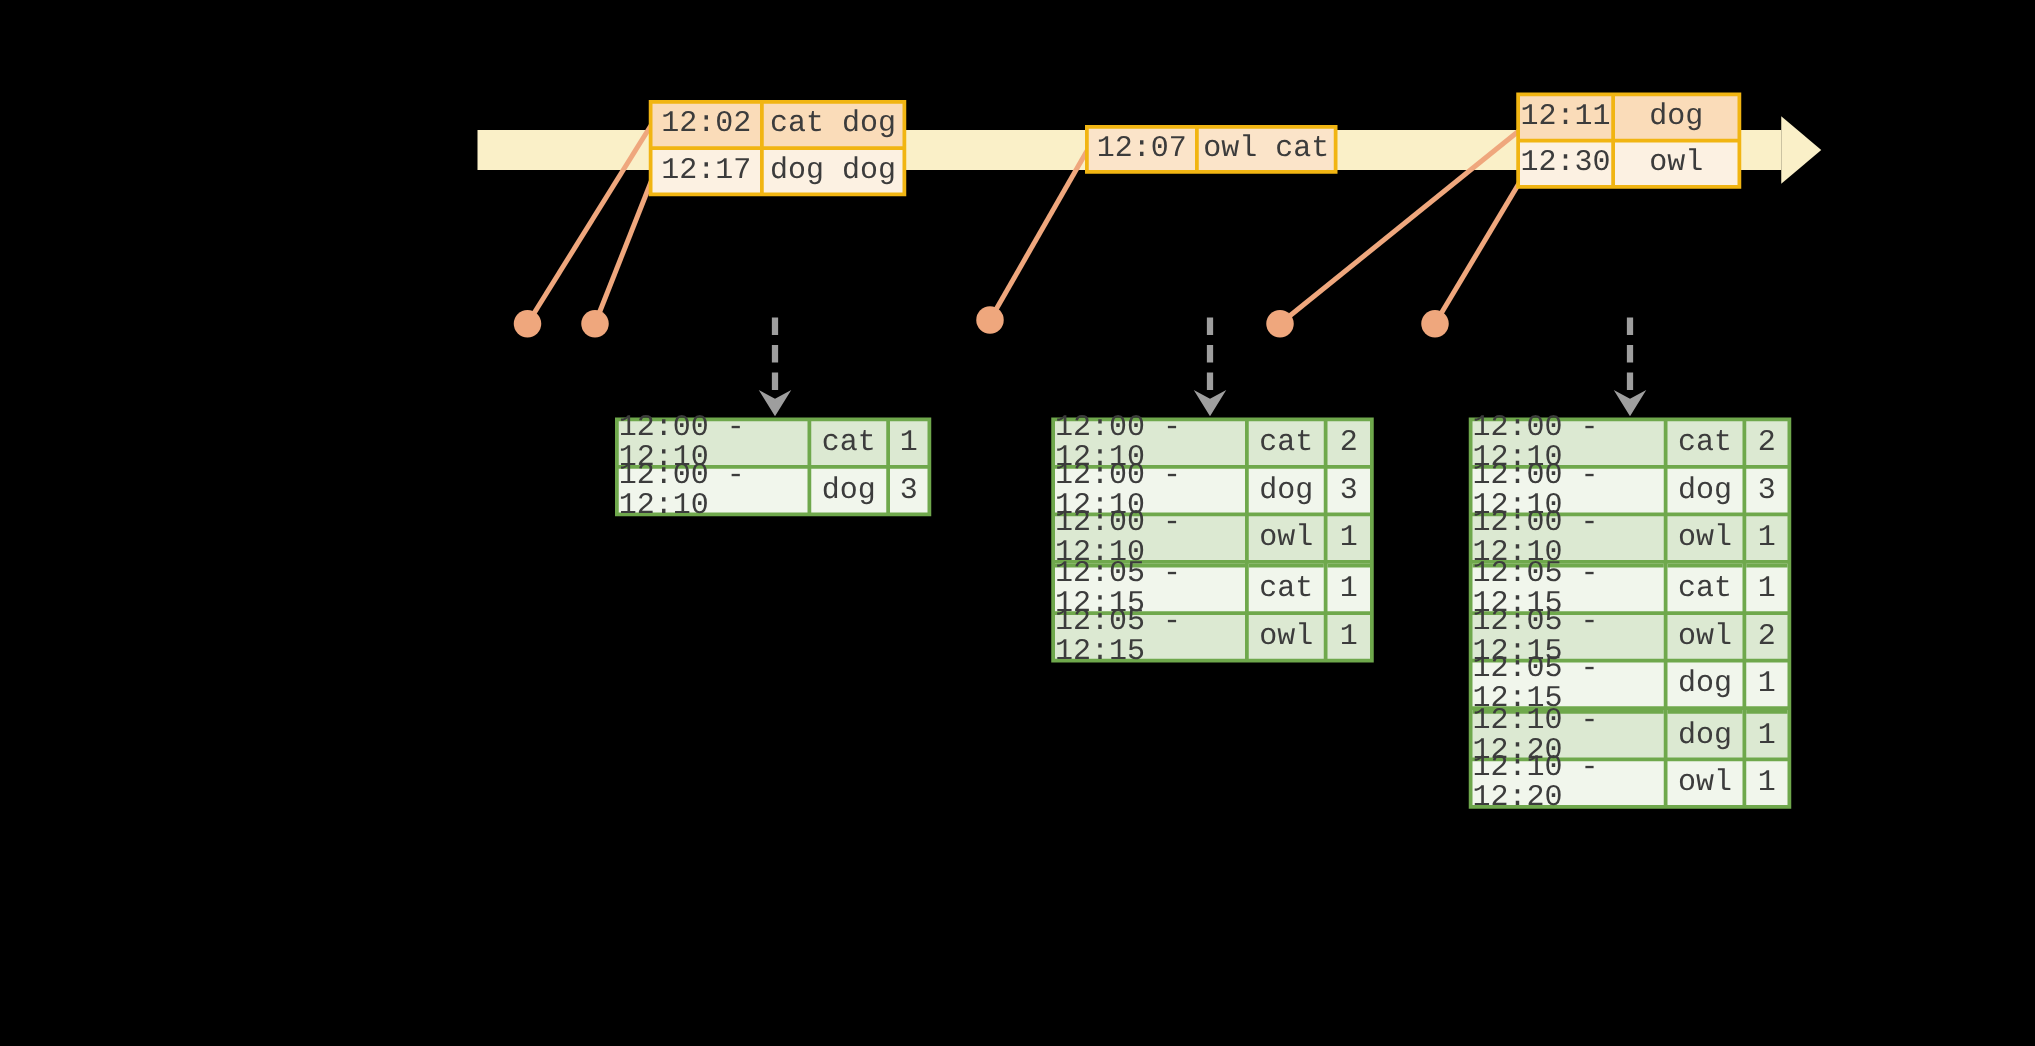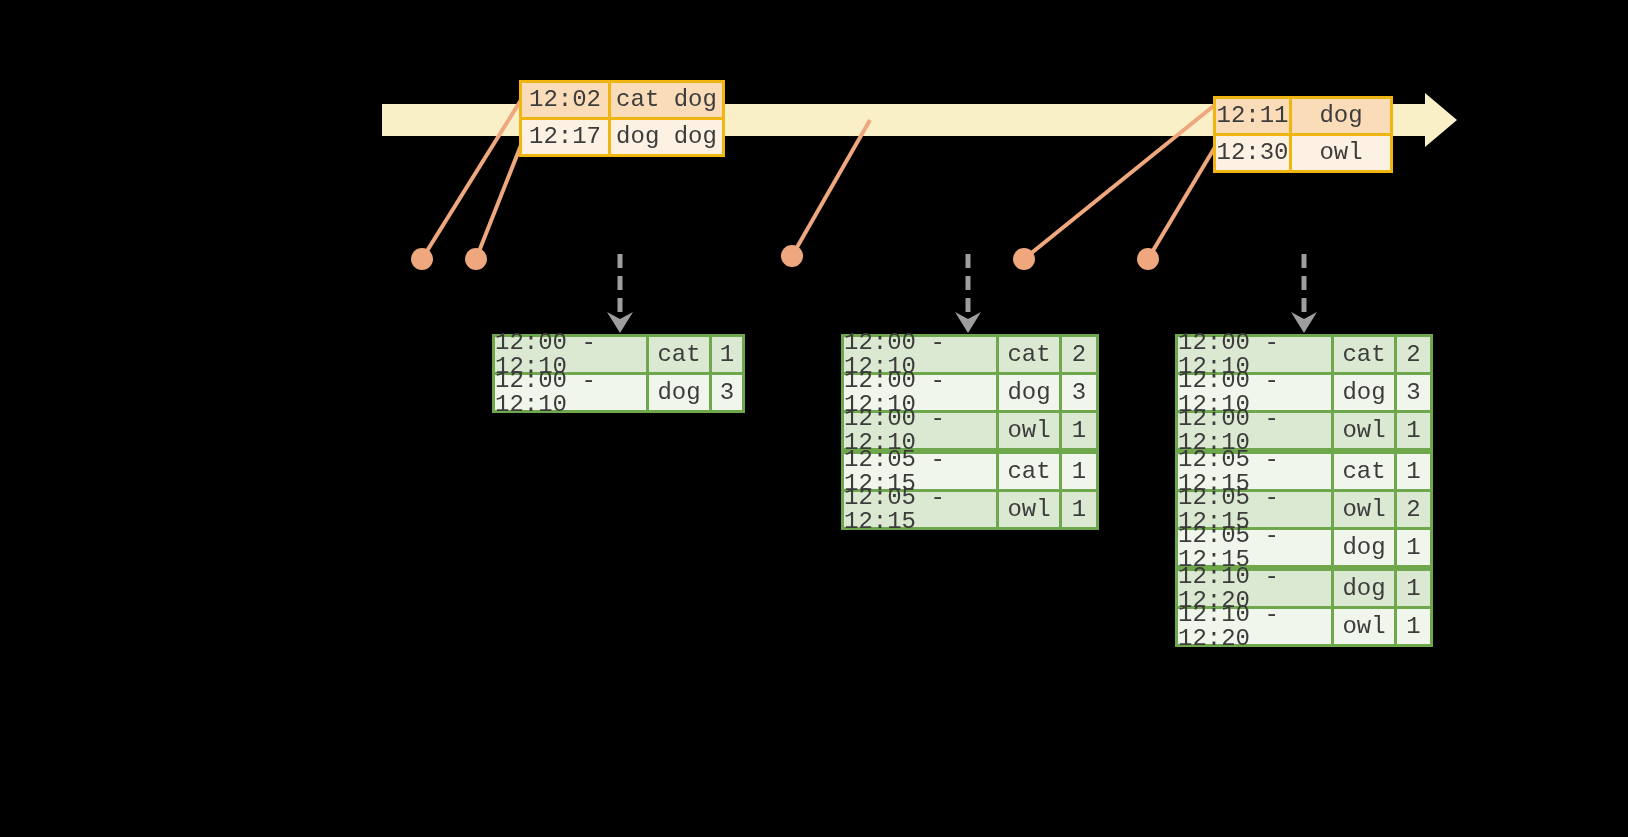--- a/index.html
+++ b/index.html
@@ -91,22 +91,26 @@
     <polygon class="trigger-head" points="1291,296 1304,317 1317,296 1304,303"></polygon>
   </svg>
 
   <div class="etable" style="left:519px;top:64px;width:206px;grid-template-columns:86px 1fr;">
     <div class="cell erow-dark">12:02</div>
     <div class="cell erow-dark">cat dog</div>
     <div class="cell erow-light">12:17</div>
     <div class="cell erow-light">dog dog</div>
   </div>
 
+  <div class="etable" style="left:868px;top:84px;width:202px;grid-template-columns:85px 1fr;">
+    <div class="cell erow-mid" style="height:33px">12:07</div>
+    <div class="cell erow-mid" style="height:33px">owl cat</div>
+  </div>
 
-  <div class="etable" style="left:1213px;top:80px;width:180px;grid-template-columns:73px 1fr;">
+  <div class="etable" style="left:1213px;top:58px;width:180px;grid-template-columns:73px 1fr;">
     <div class="cell erow-dark">12:11</div>
     <div class="cell erow-dark">dog</div>
     <div class="cell erow-light">12:30</div>
     <div class="cell erow-light">owl</div>
   </div>
 
   <div class="gtable" style="left:492px;top:318px;width:253px;grid-template-columns:151px 60px 1fr;">
     <div class="cell grow-green">12:00 - 12:10</div>
     <div class="cell grow-green">cat</div>
     <div class="cell grow-green">1</div>

